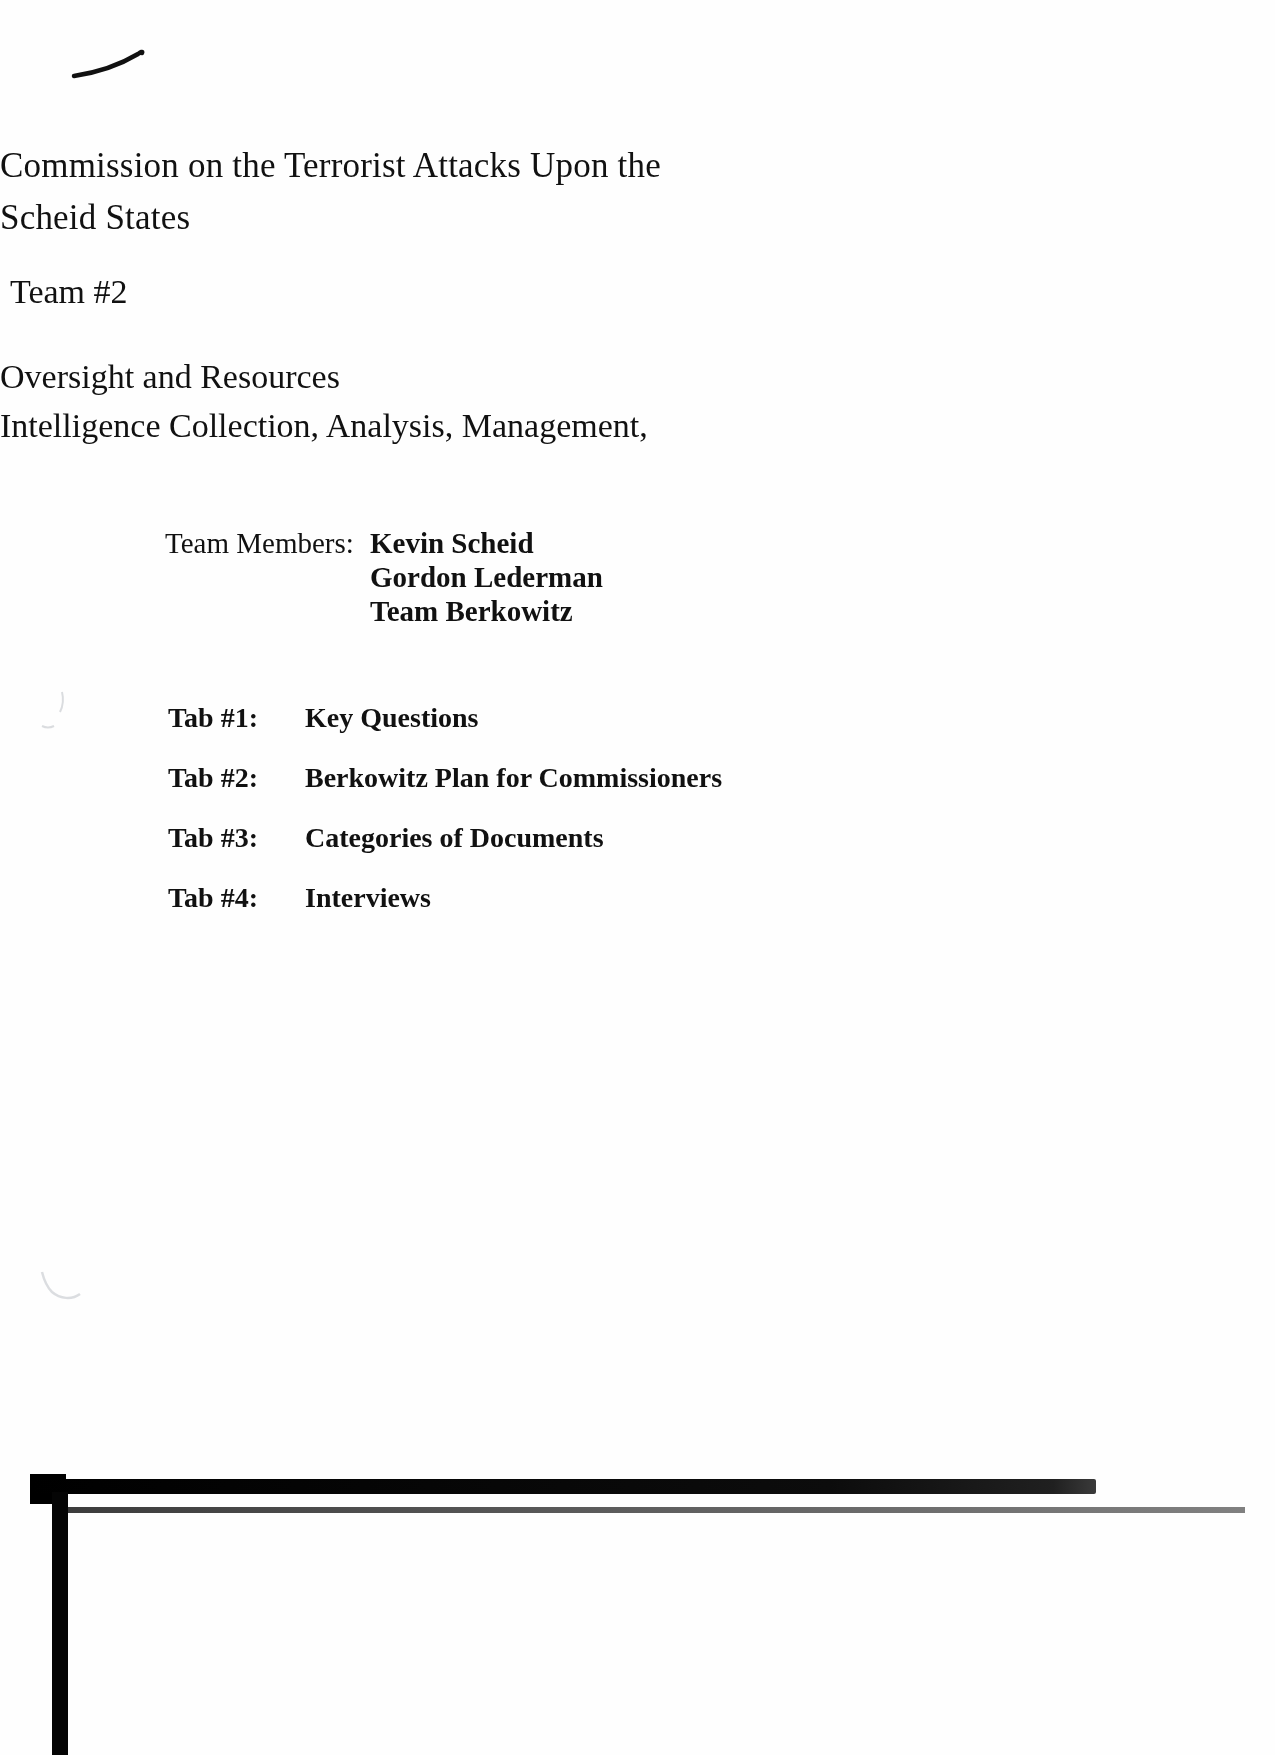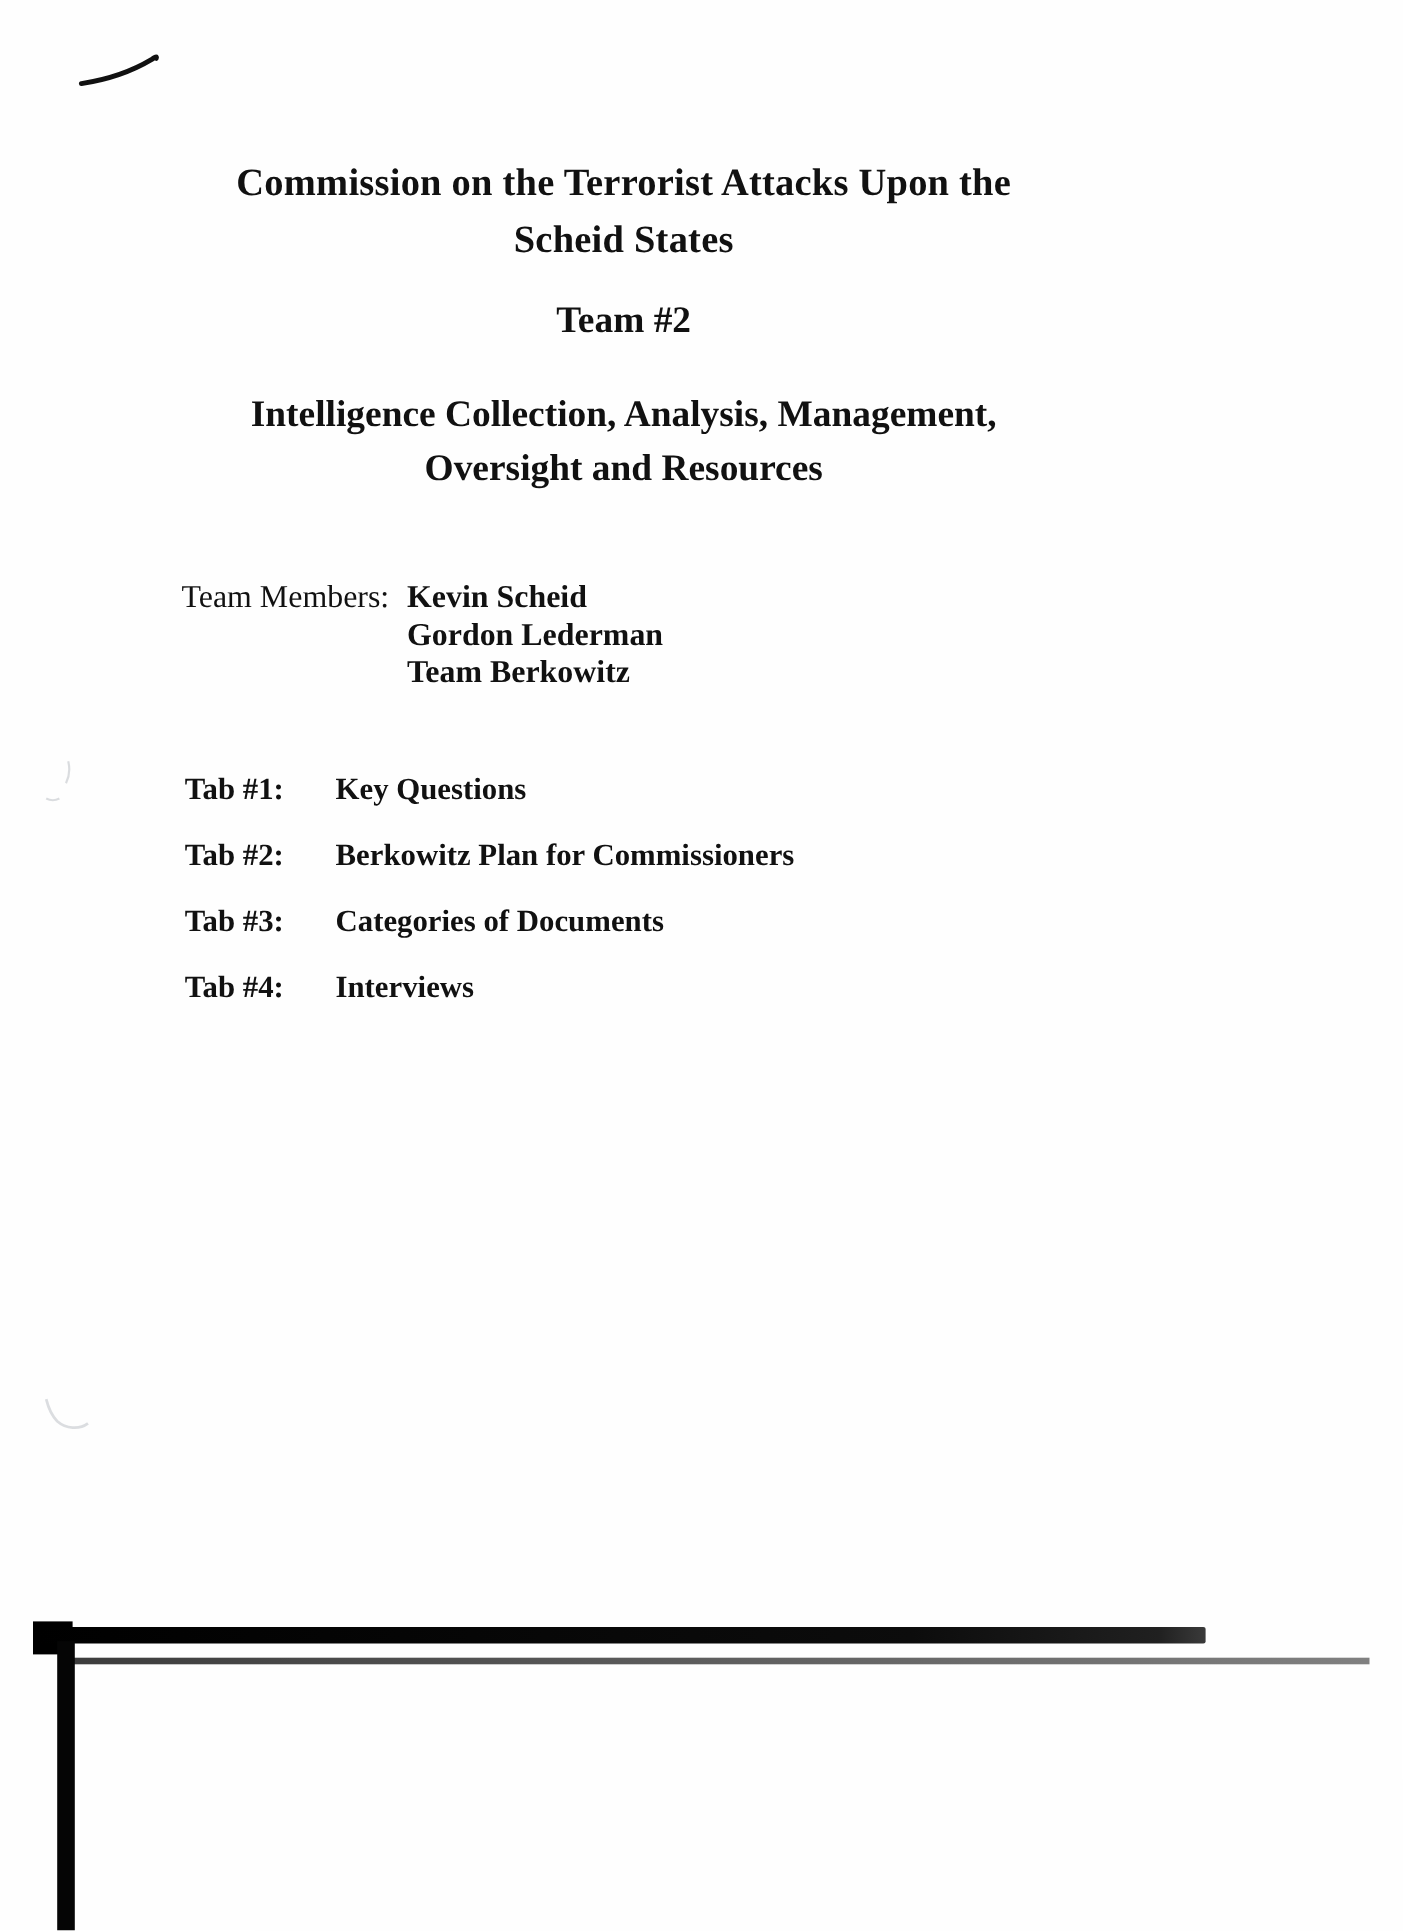--- a/index.html
+++ b/index.html
@@ -18,33 +18,33 @@
   .page {
     position: absolute;
     inset: 0;
     background: #fefefe;
   }
   
   .center-col {
     position: absolute;
     left: 0;
     width: 1134px; 
-    text-align: center;
-    font-weight: bold;
+    font-weight: normal;
   }
   .doc-title {
     top: 140px;
     font-size: 35px;
     line-height: 52px;
     letter-spacing: 0.2px;
   }
   .team-heading {
     top: 272px;
     font-size: 34px;
     line-height: 40px;
+    margin-left: 10px;
   }
   .doc-subtitle {
     top: 352px;
     font-size: 34px;
     line-height: 49px;
   }
   
   .team-members-label {
     position: absolute;
     left: 165px;
@@ -157,22 +157,22 @@
   </svg>
 
   <div class="center-col doc-title">
     <div>Commission on the Terrorist Attacks Upon the</div>
     <div>Scheid States</div>
   </div>
 
   <div class="center-col team-heading">Team #2</div>
 
   <div class="center-col doc-subtitle">
+    <div>Oversight and Resources</div>
     <div>Intelligence Collection, Analysis, Management,</div>
-    <div>Oversight and Resources</div>
   </div>
 
   <div class="team-members-label">Team Members:</div>
   <div class="team-members-list">
     <div class="member">Kevin Scheid</div>
     <div class="member">Gordon Lederman</div>
     <div class="member">Team Berkowitz</div>
   </div>
 
   <div class="tab-row tab-row-1">

